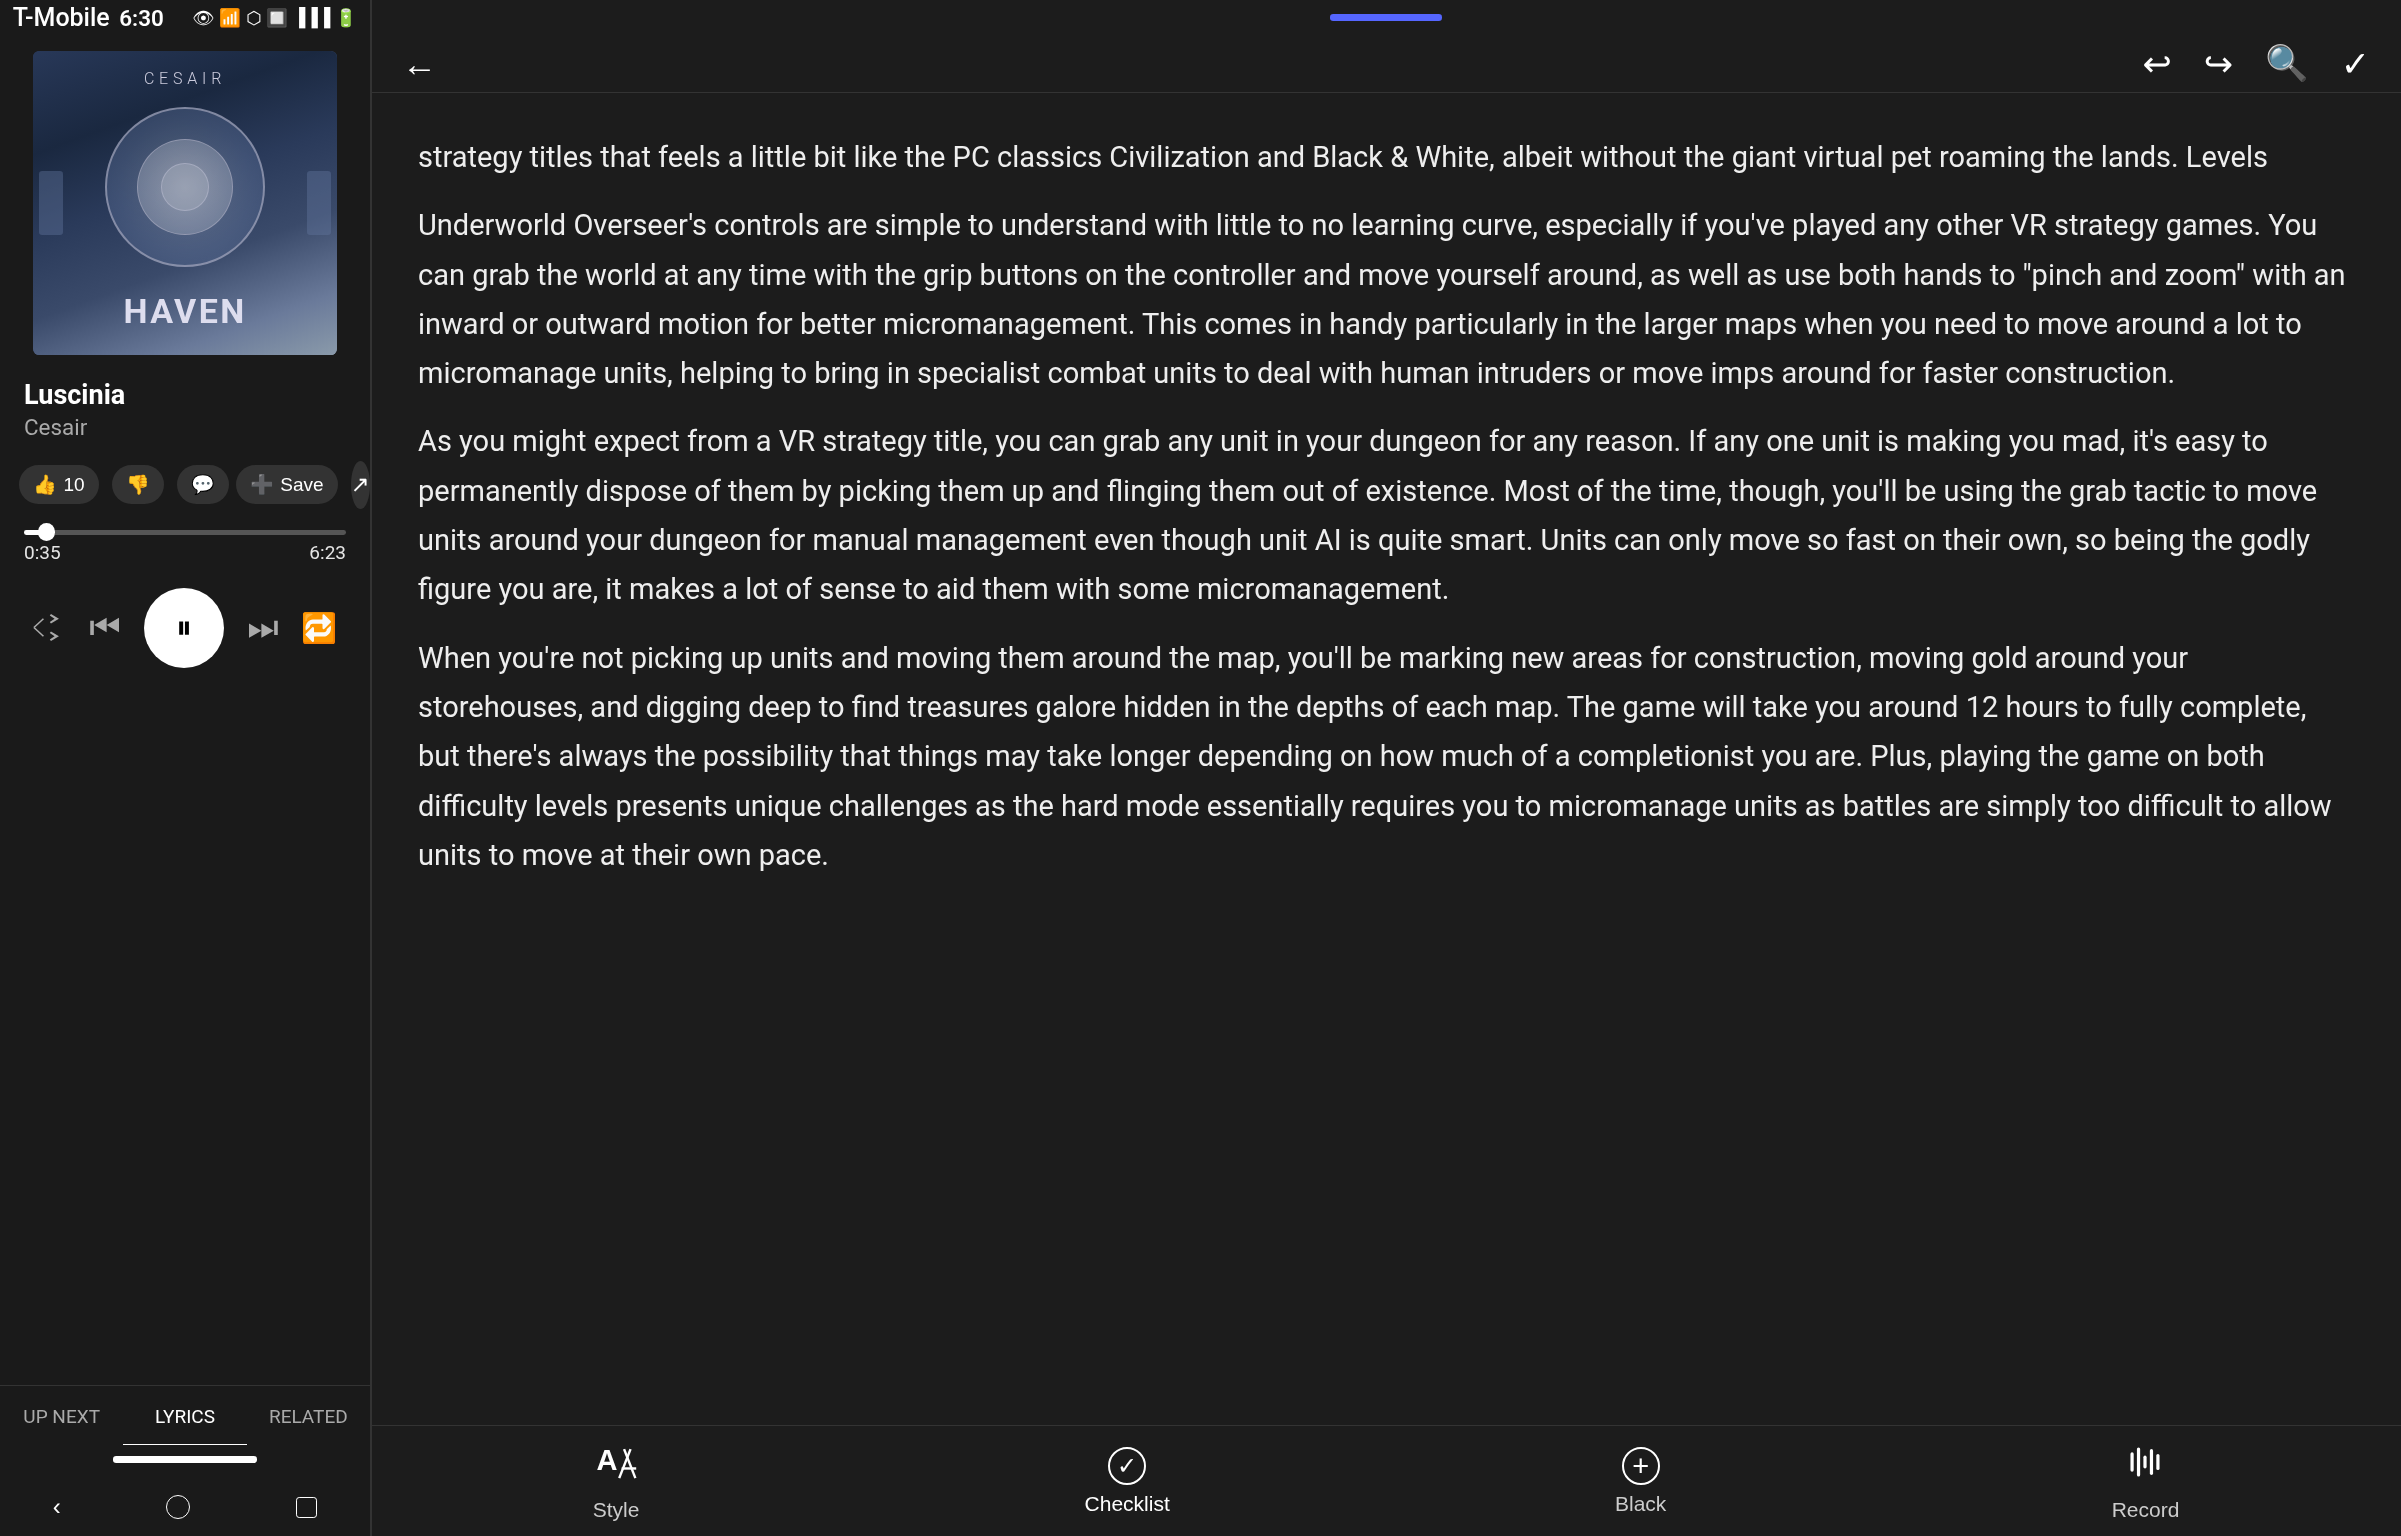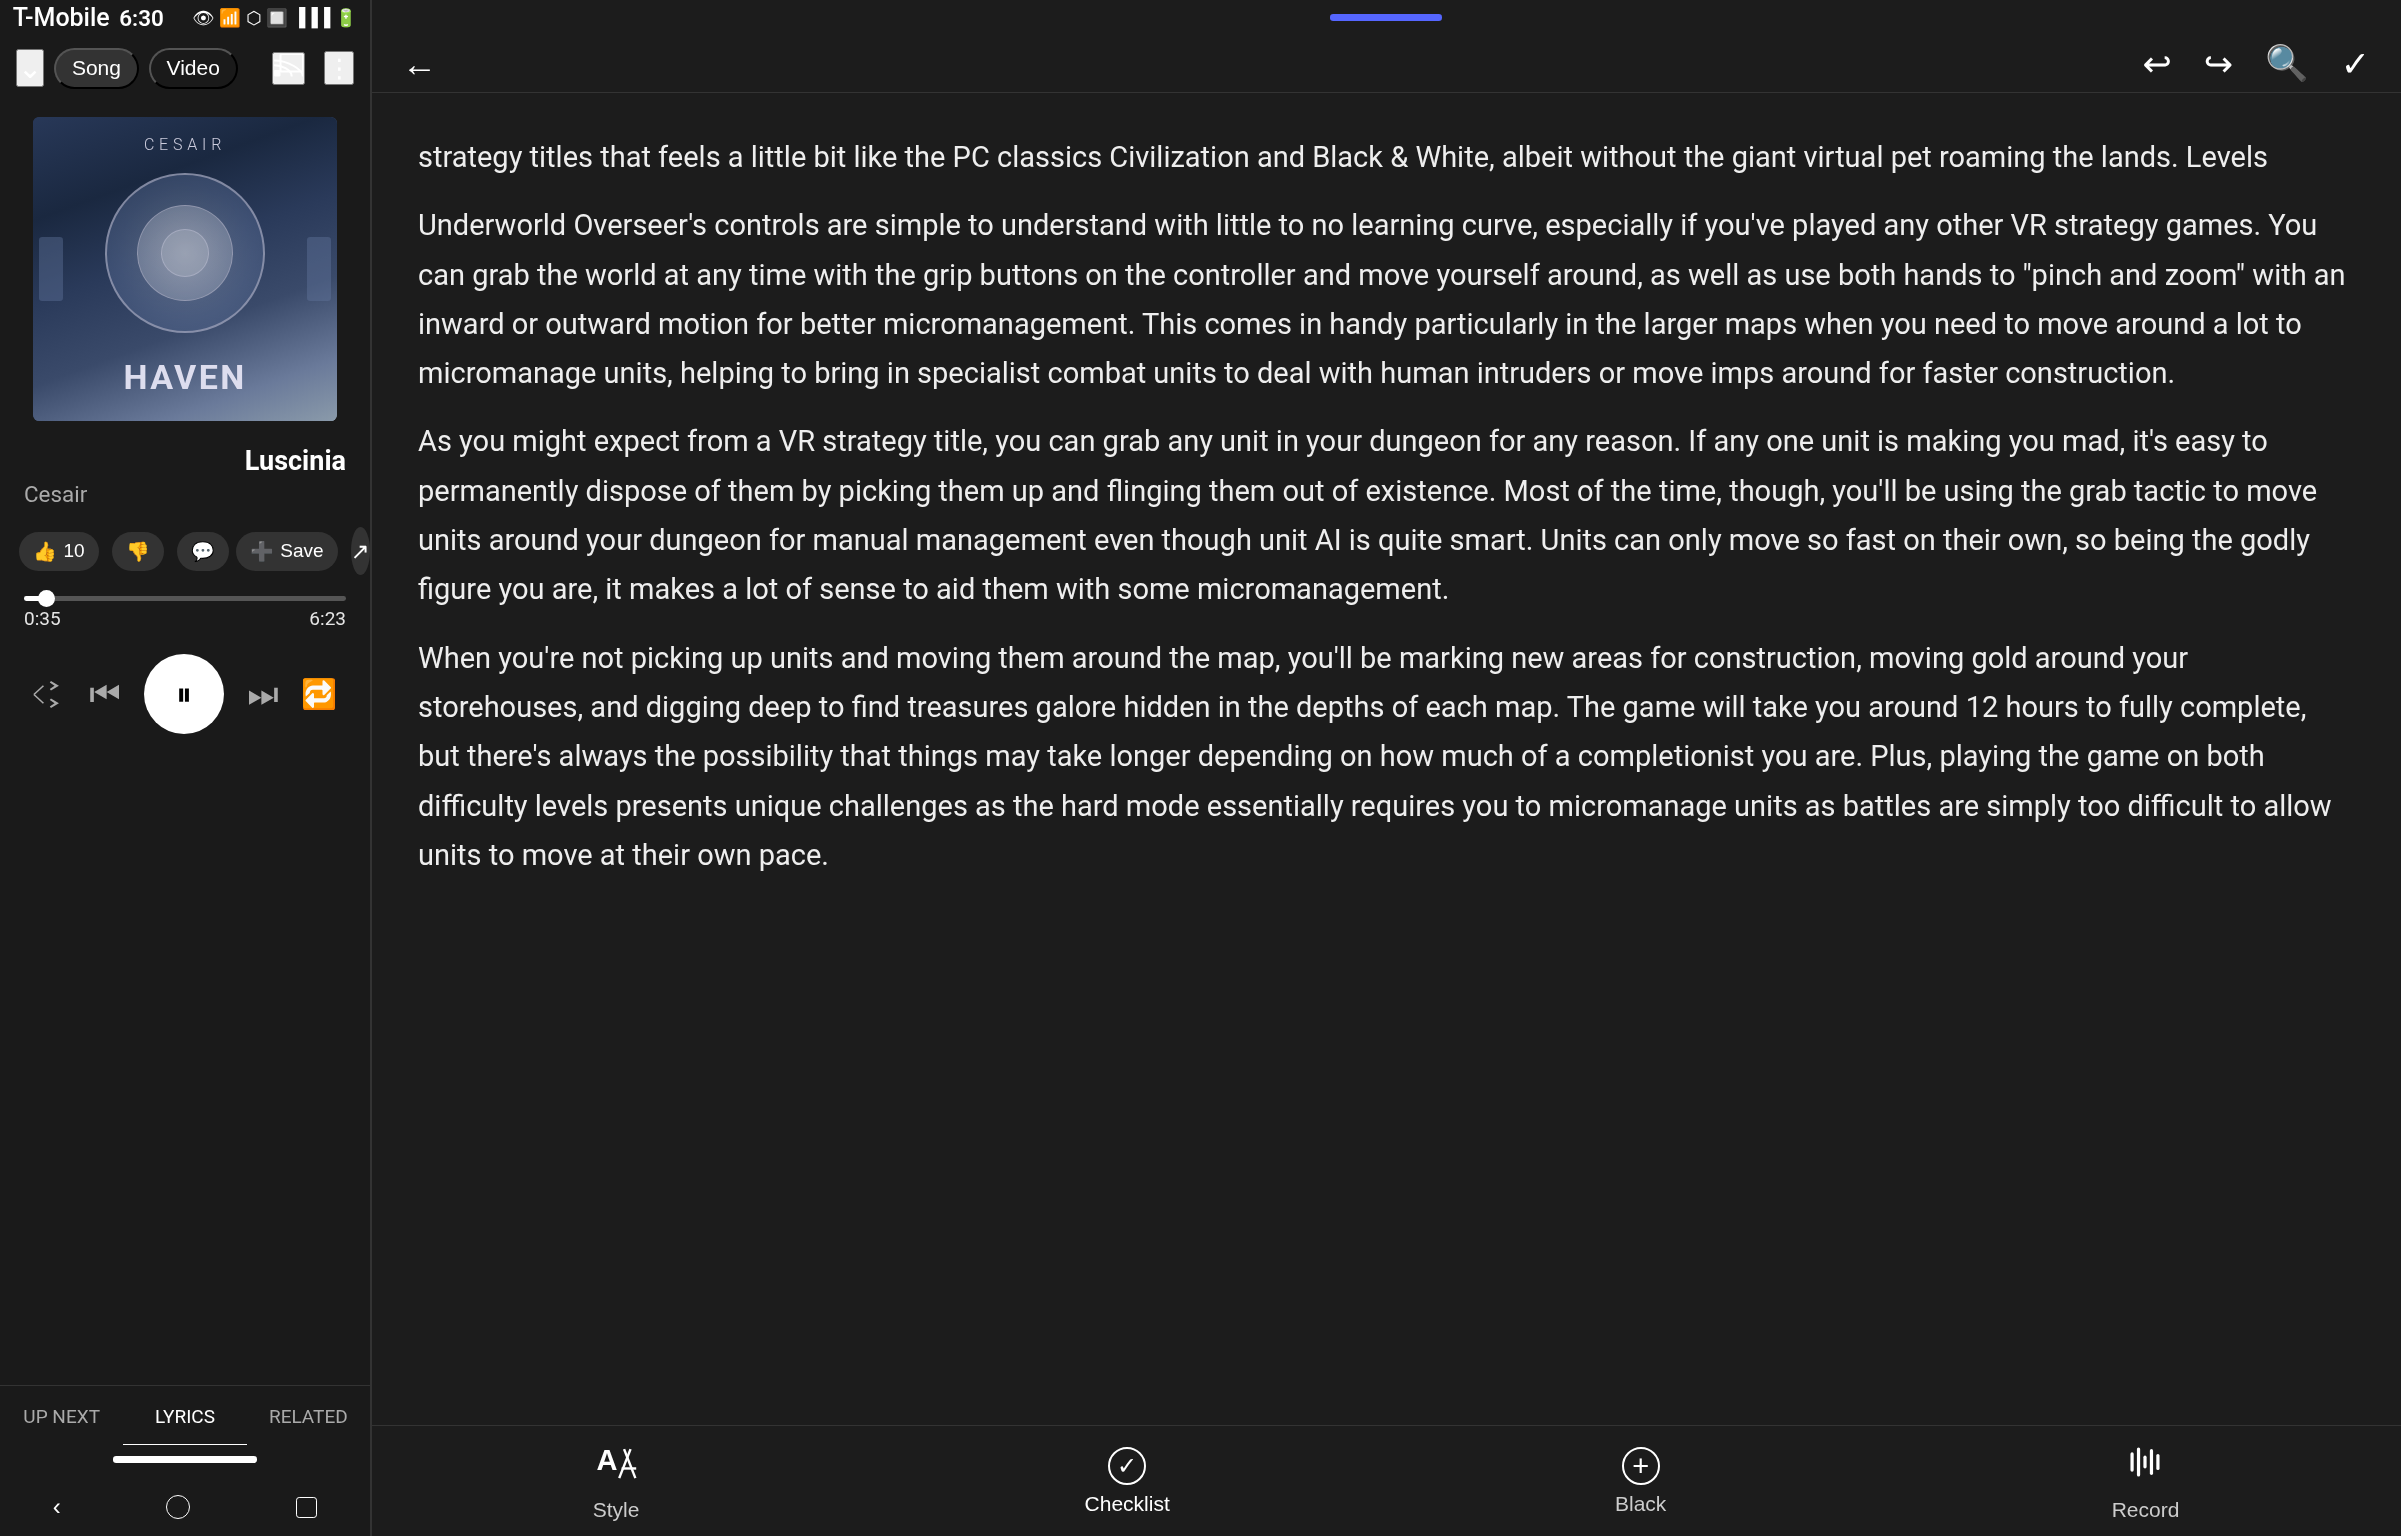--- a/index.html
+++ b/index.html
@@ -160,21 +160,20 @@
     }
 
     
     .song-info {
       padding: 8px 24px;
     }
     .song-title {
       color: #fff;
       font-size: 27px;
       font-weight: 700;
-      text-align: right;
     }
     .song-artist {
       color: #aaa;
       font-size: 22.4px;
       margin-top: 3.2px;
     }
 
     
     .action-row {
       display: flex;
@@ -506,34 +505,20 @@
     <div class="status-icons">
       <span>👁</span>
       <span>📶</span>
       <span>⬡</span>
       <span>🔲</span>
       <span>▐▐▐</span>
       <span>🔋</span>
     </div>
   </div>
 
-  <div class="player-topbar">
-    <button class="chevron-down">⌄</button>
-    <button class="tab-song">Song</button>
-    <button class="tab-video">Video</button>
-    <button class="cast-icon">
-      <svg width="29" height="22.4" viewBox="0 0 36 28" fill="white">
-        <rect x="0" y="20" width="8" height="8" rx="1"></rect>
-        <path d="M0 14 C10 14 22 20 22 28" stroke="white" stroke-width="2.5" fill="none"></path>
-        <path d="M0 8 C18 8 36 20 36 28" stroke="white" stroke-width="2.5" fill="none"></path>
-        <rect x="8" y="0" width="28" height="22" rx="2" fill="none" stroke="white" stroke-width="2.5"></rect>
-      </svg>
-    </button>
-    <button class="more-icon">⋮</button>
-  </div>
 
   <div class="album-art-container">
     <div class="album-art-inner">
 
       <div style="position:absolute;top:0;left:0;width:100%;height:100%;background:linear-gradient(160deg,#283858 0%,#1a2840 25%,#2a3a5a 45%,#3a4a6a 65%,#6a7a9a 85%,#8a9aaa 100%);"></div>
 
       <div style="position:absolute;left:6.4px;top:50%;transform:translateY(-50%);width:24px;height:64px;background:rgba(100,120,160,0.4);border-radius:3.2px;"></div>
       <div style="position:absolute;right:6.4px;top:50%;transform:translateY(-50%);width:24px;height:64px;background:rgba(100,120,160,0.4);border-radius:3.2px;"></div>
       <div class="album-circle">
         <div class="album-circle-inner">

